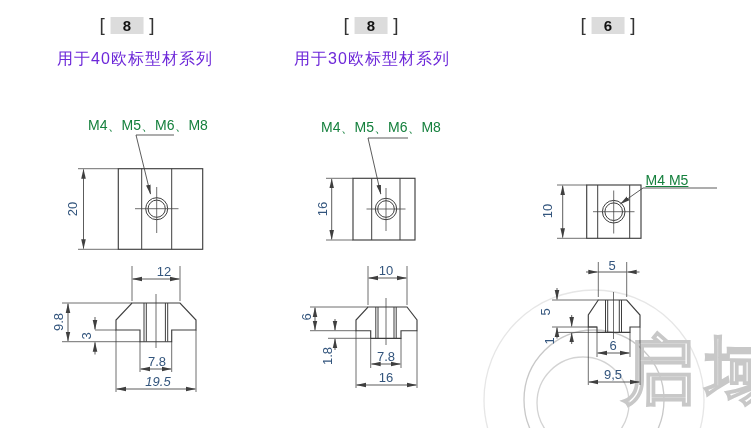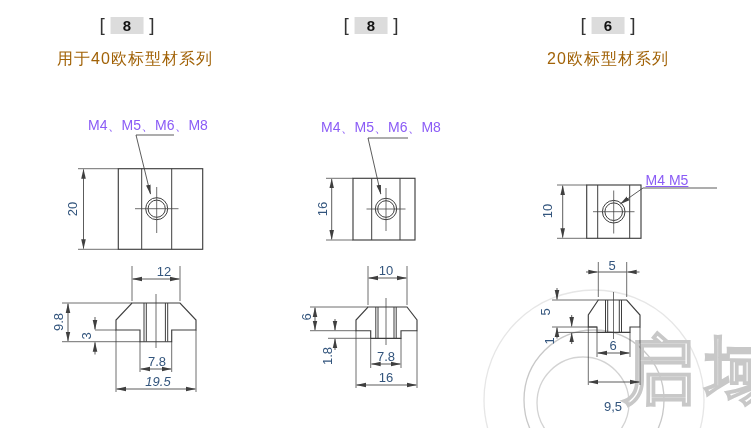--- a/index.html
+++ b/index.html
@@ -4,22 +4,22 @@
 <style>
   html,body{margin:0;padding:0;background:#fff;}
   .page{position:relative;width:751px;height:428px;background:#fff;overflow:hidden;
         font-family:"Liberation Sans",sans-serif;}
   .abs{position:absolute;transform:translate(-50%,-50%);white-space:nowrap;}
   .hdr{position:absolute;transform:translateX(-50%);display:flex;align-items:center;gap:6px;
        font-size:17px;color:#222;}
   .hdr .br{font-size:19px;font-weight:400;color:#333;}
   .hdr .hbox{display:inline-block;background:var(--header_box,#dcdcdc);padding:0 12px;
        font-size:15px;font-weight:700;line-height:17px;color:#111;}
-  .clabel{font-size:16px;letter-spacing:1px;color:#a16207;}
-  .mlabel{font-size:14px;color:#8b5cf6;}
+  .clabel{font-size:16px;letter-spacing:1px;color:#6d28d9;}
+  .mlabel{font-size:14px;color:#15803d;}
   .dim{font-size:13px;color:var(--dim,#33557d);}
   .rot{transform:translate(-50%,-50%) rotate(-90deg);}
   svg{position:absolute;left:0;top:0;}
   .ln{stroke:var(--line,#3f3f3f);stroke-width:1;fill:none;}
   .outl{stroke:var(--line,#3f3f3f);stroke-width:1.15;fill:none;}
   .ext{stroke:var(--line,#3f3f3f);stroke-width:0.75;fill:none;}
   .dml{stroke:var(--line,#3f3f3f);stroke-width:0.85;fill:none;}
   .mk{fill:var(--line,#3f3f3f);}
   .wm{stroke:var(--watermark,#c8c8c8);fill:none;stroke-width:1.3;}
   .wmt{stroke:var(--watermark,#c8c8c8);fill:none;stroke-width:1.4;
@@ -188,21 +188,21 @@
     <span class="hbox">8</span>
     <span class="br">]</span>
   </div>
   <div class="hdr" style="left:608px;top:14px;">
     <span class="br">[</span>
     <span class="hbox">6</span>
     <span class="br">]</span>
   </div>
 
   <div class="abs clabel" style="left:135px;top:59px;">用于40欧标型材系列</div>
-  <div class="abs clabel" style="left:608px;top:59px;">20欧标型材系列</div>
+  <div class="abs clabel" style="left:372px;top:59px;">用于30欧标型材系列</div>
 
   <div class="abs mlabel" style="left:148px;top:126px;">M4、M5、M6、M8</div>
   <div class="abs mlabel" style="left:381px;top:128px;">M4、M5、M6、M8</div>
   <div class="abs mlabel" style="left:667px;top:180px;text-decoration:underline;">M4 M5</div>
 
   <div class="abs dim rot" style="left:72px;top:209px;">20</div>
   <div class="abs dim" style="left:164px;top:271px;">12</div>
   <div class="abs dim rot" style="left:58px;top:322px;">9.8</div>
   <div class="abs dim rot" style="left:86px;top:336px;">3</div>
   <div class="abs dim" style="left:157px;top:361px;">7.8</div>
@@ -213,15 +213,15 @@
   <div class="abs dim rot" style="left:306px;top:317px;">6</div>
   <div class="abs dim rot" style="left:327px;top:356px;">1.8</div>
   <div class="abs dim" style="left:386px;top:356px;">7.8</div>
   <div class="abs dim" style="left:386px;top:377px;">16</div>
 
   <div class="abs dim rot" style="left:547px;top:211px;">10</div>
   <div class="abs dim" style="left:612px;top:265px;">5</div>
   <div class="abs dim rot" style="left:545px;top:312px;">5</div>
   <div class="abs dim rot" style="left:549px;top:341px;">1</div>
   <div class="abs dim" style="left:613px;top:345px;">6</div>
-  <div class="abs dim" style="left:613px;top:374px;margin-top:32px;">9,5</div>
+  <div class="abs dim" style="left:613px;top:374px;">9,5</div>
 
 </div>
 
 </body></html>

